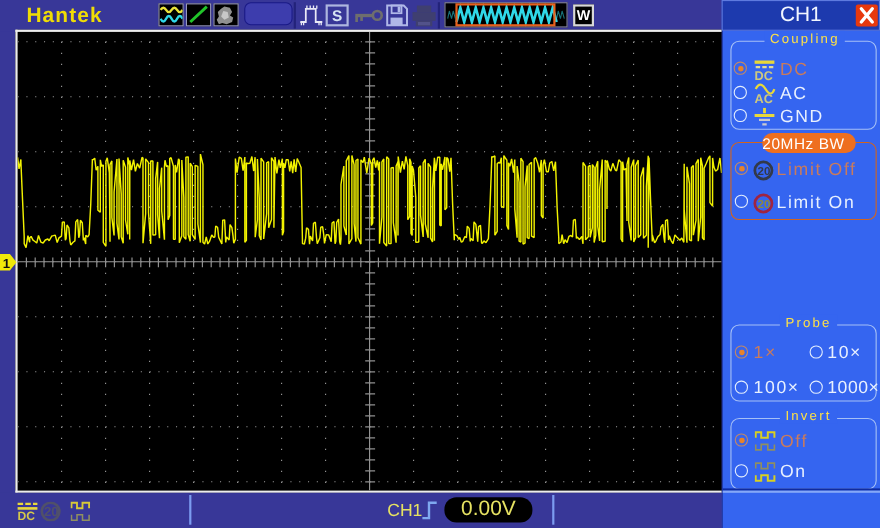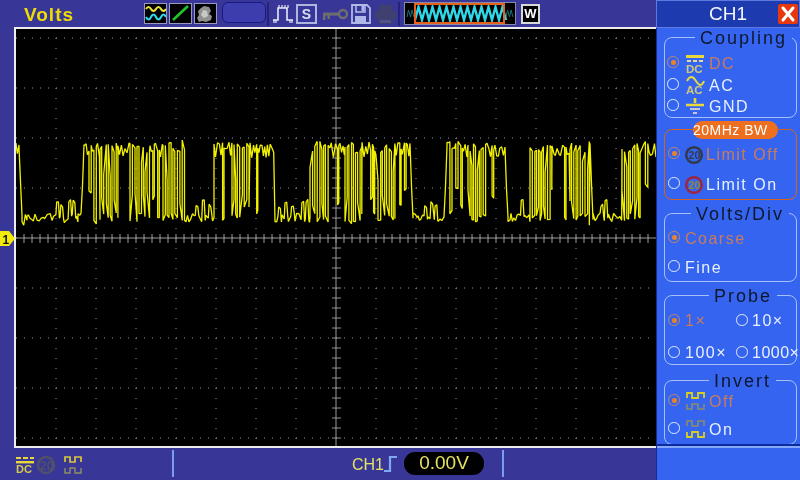--- a/index.html
+++ b/index.html
@@ -14,36 +14,36 @@
 #thumb{left:404px;top:2px;width:112px;height:23px;background:#000;border:1px solid #8888A8}
 #orect{left:9px;top:0px;width:91px;height:21px;border:2.5px solid #E8611C}
 #wbox{left:521px;top:4px;width:19px;height:20px;background:#000;border:2px solid #D8D8D8;color:#fff;font-weight:bold;font-size:13px;text-align:center;line-height:15px}
 .pill{background:#000;border-radius:11px;color:#F0F0F0;text-align:center}
 #tpill{left:545px;top:4px;width:84px;height:20px;font-size:15px;line-height:19px}
 #chhead{left:656px;top:0;width:144px;height:28px;background:#1D3AAE;border:1px solid #5E7ADF;color:#F2F6FF;font-size:19px;text-align:center;line-height:26px}
 #xbtn{left:121px;top:3px;width:20px;height:20px;background:#E8380D;border-radius:2px}
 #screen{left:14px;top:27px;width:642px;height:421px;background:#000;border:2px solid #EDEDED;border-right:none}
 #sidebar{left:656px;top:28px;width:144px;height:452px;background:#3565F0;border-left:1px solid #1c2c8e}
 .sect{left:7px;width:133px;border:1px solid #A6C0F6;border-radius:8px}
-.leg{position:absolute;top:-10px;background:#3565F0;padding:0 5px;color:#0f172a;font-size:18px;letter-spacing:2px;white-space:nowrap}
+.leg{position:absolute;top:-10px;background:#3565F0;padding:0 5px;color:#fde047;font-size:12px;letter-spacing:2px;white-space:nowrap}
 .row{position:absolute;height:20px;line-height:20px;font-size:16px;letter-spacing:1.5px;color:#E8F0FE;white-space:nowrap}
 .or{color:#C97B5C}
 .radio{position:absolute;width:11.5px;height:11.5px;border-radius:50%;border:1.3px solid #E3EEFE}
 .rsel{border-color:#C08868}
 .rsel::after{content:"";position:absolute;left:3px;top:3px;width:4.5px;height:4.5px;border-radius:50%;background:#E8832A}
 #bwpill{left:28px;top:-9px;width:85px;height:18px;background:#EE6F20;border-radius:9px;color:#fff;font-size:14px;text-align:left;line-height:18px;letter-spacing:0.5px}
 #botbar{left:0;top:448px;width:656px;height:32px;background:#383798}
 .bsep{top:2px;width:2px;height:27px;background:#7C9CF0}
 .ytext{color:#E6E262;font-size:15px}
 svg{display:block}
 .gd{stroke:#9A9A9A;stroke-width:1}
 </style></head>
 <body>
 <div id="topbar" class="abs">
-  <div id="logo" class="abs">Volts</div>
+  <div id="logo" class="abs">Hantek</div>
   <div class="ibox abs" style="left:144px">
     <svg width="21" height="19">
         <path d="M1 5 q2.5 -4 5 0 t5 0 t5 0 t5 0" fill="none" stroke="#E8E23A" stroke-width="2.2"></path>
         <path d="M1 13 q2.5 5 5 0 t5 0 t5 0 t5 0" fill="none" stroke="#2FD8E8" stroke-width="2.2"></path>
       </svg>
   </div>
   <div class="ibox abs" style="left:169px">
     <svg width="21" height="19">
         <line x1="3" y1="16" x2="18" y2="2" stroke="#22C52A" stroke-width="2.6"></line>
       </svg>
@@ -146,27 +146,20 @@
       </div>
     <div class="row or" style="left:41px;top:15px">Limit Off</div>
     <div class="radio abs" style="left:3px;top:47px"></div>
     <div class="abs" style="left:19px;top:45px">
         <svg width="20" height="20">
           <circle cx="10" cy="10" r="7.8" fill="none" stroke="#A02440" stroke-width="2.5"></circle>
           <text x="4.6" y="13.8" font-size="10.5" font-weight="bold" fill="#8F893B" font-family="Liberation Sans">20</text>
         </svg>
       </div>
     <div class="row" style="left:41px;top:45px">Limit On</div>
-  </div>
-  <div class="sect abs" style="top:185px;height:69px">
-    <div class="leg" style="left:26px">Volts/Div</div>
-    <div class="radio rsel abs" style="left:3px;top:17px"></div>
-    <div class="row or" style="left:20px;top:15px">Coarse</div>
-    <div class="radio abs" style="left:3px;top:46px"></div>
-    <div class="row" style="left:20px;top:44px">Fine</div>
   </div>
   <div class="sect abs" style="top:267px;height:70px">
     <div class="leg" style="left:44px">Probe</div>
     <div class="radio rsel abs" style="left:3px;top:18px"></div>
     <div class="row or" style="left:20px;top:15px">1×</div>
     <div class="radio abs" style="left:71px;top:18px"></div>
     <div class="row" style="left:87px;top:15px">10×</div>
     <div class="radio abs" style="left:3px;top:50px"></div>
     <div class="row" style="left:20px;top:47px">100×</div>
     <div class="radio abs" style="left:71px;top:50px"></div>

